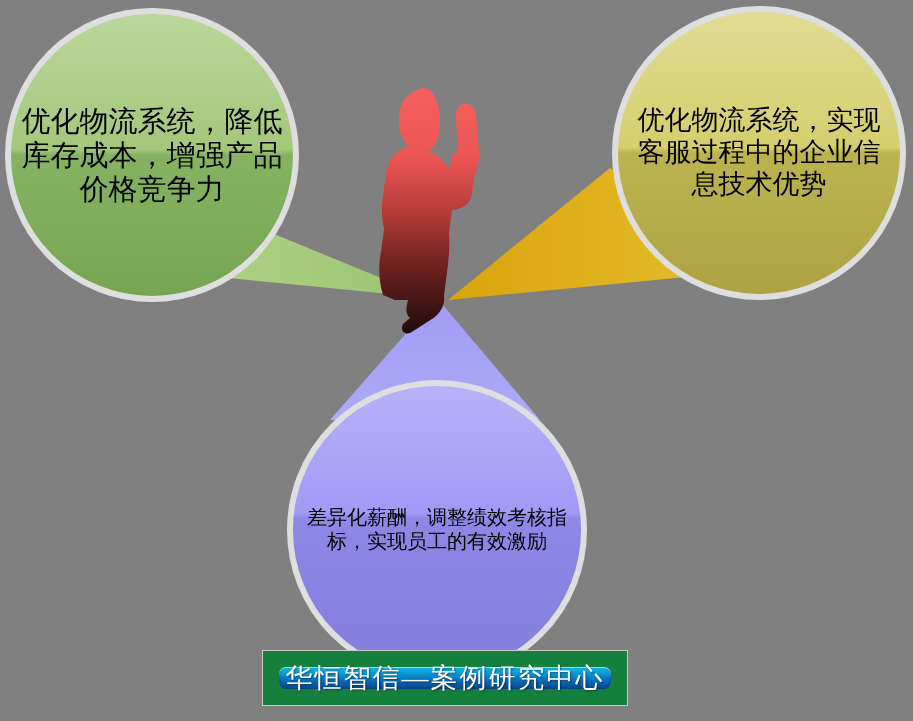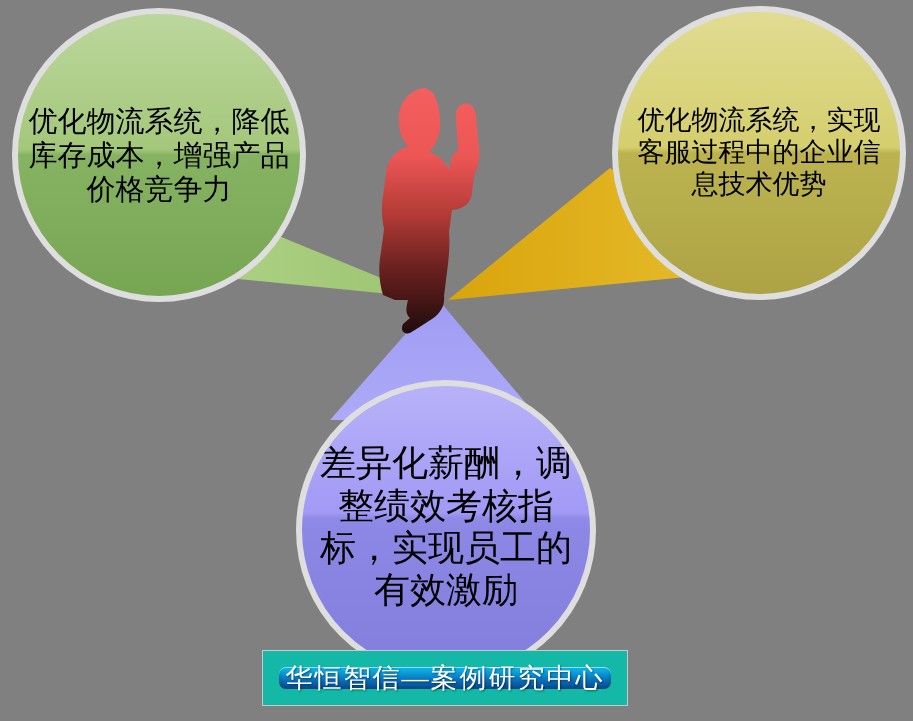--- a/index.html
+++ b/index.html
@@ -28,57 +28,56 @@
   }
   .bubble .txt{
     position:relative;z-index:3;
     padding:0 10px;
     width:100%;
     font-weight:400;
   }
 
   
   #bubble-green{
-    left:12px;top:8px;width:294px;height:294px;
+    left:5px;top:8px;width:294px;height:294px;
     background:linear-gradient(180deg,#a9cb80 0%,#a3c77a 48%,#86b362 50%,#77a653 100%);
     font-size:29px;
     z-index:6;
   }
   
   #bubble-yellow{
     left:612px;top:6px;width:294px;height:294px;
     background:linear-gradient(180deg,#d8d273 0%,#d4ce6d 48%,#bcb350 50%,#ada345 100%);
     font-size:27px;
     z-index:6;
   }
   
   #bubble-purple{
-    left:296px;top:380px;width:300px;height:300px;
+    left:287px;top:380px;width:300px;height:300px;
     background:linear-gradient(180deg,#a49cf7 0%,#9f97f5 44%,#8d88e6 46%,#837ddc 100%);
-    font-size:36px;
+    font-size:20px;
     z-index:6;
-    font-family:Liberation Mono, monospace;
   }
 
   
   .bubble::before{
     content:"";
     position:absolute;
     left:0;right:0;top:0;height:50%;
     background:linear-gradient(180deg,rgba(255,255,255,.22),rgba(255,255,255,0));
     pointer-events:none;z-index:2;
   }
 
   
   #banner{
     position:absolute;
     left:262px;top:650px;width:366px;height:56px;
     padding:16px;
     box-sizing:border-box;
-    background:#14b8a6;
+    background:#15803d;
     border:1px solid #c9c9c9;
     z-index:8;
   }
   #banner-inner{
     width:100%;height:100%;
     box-sizing:border-box;
     border-radius:7px;
     background:
       linear-gradient(180deg,
         #12b6e8 0%,

